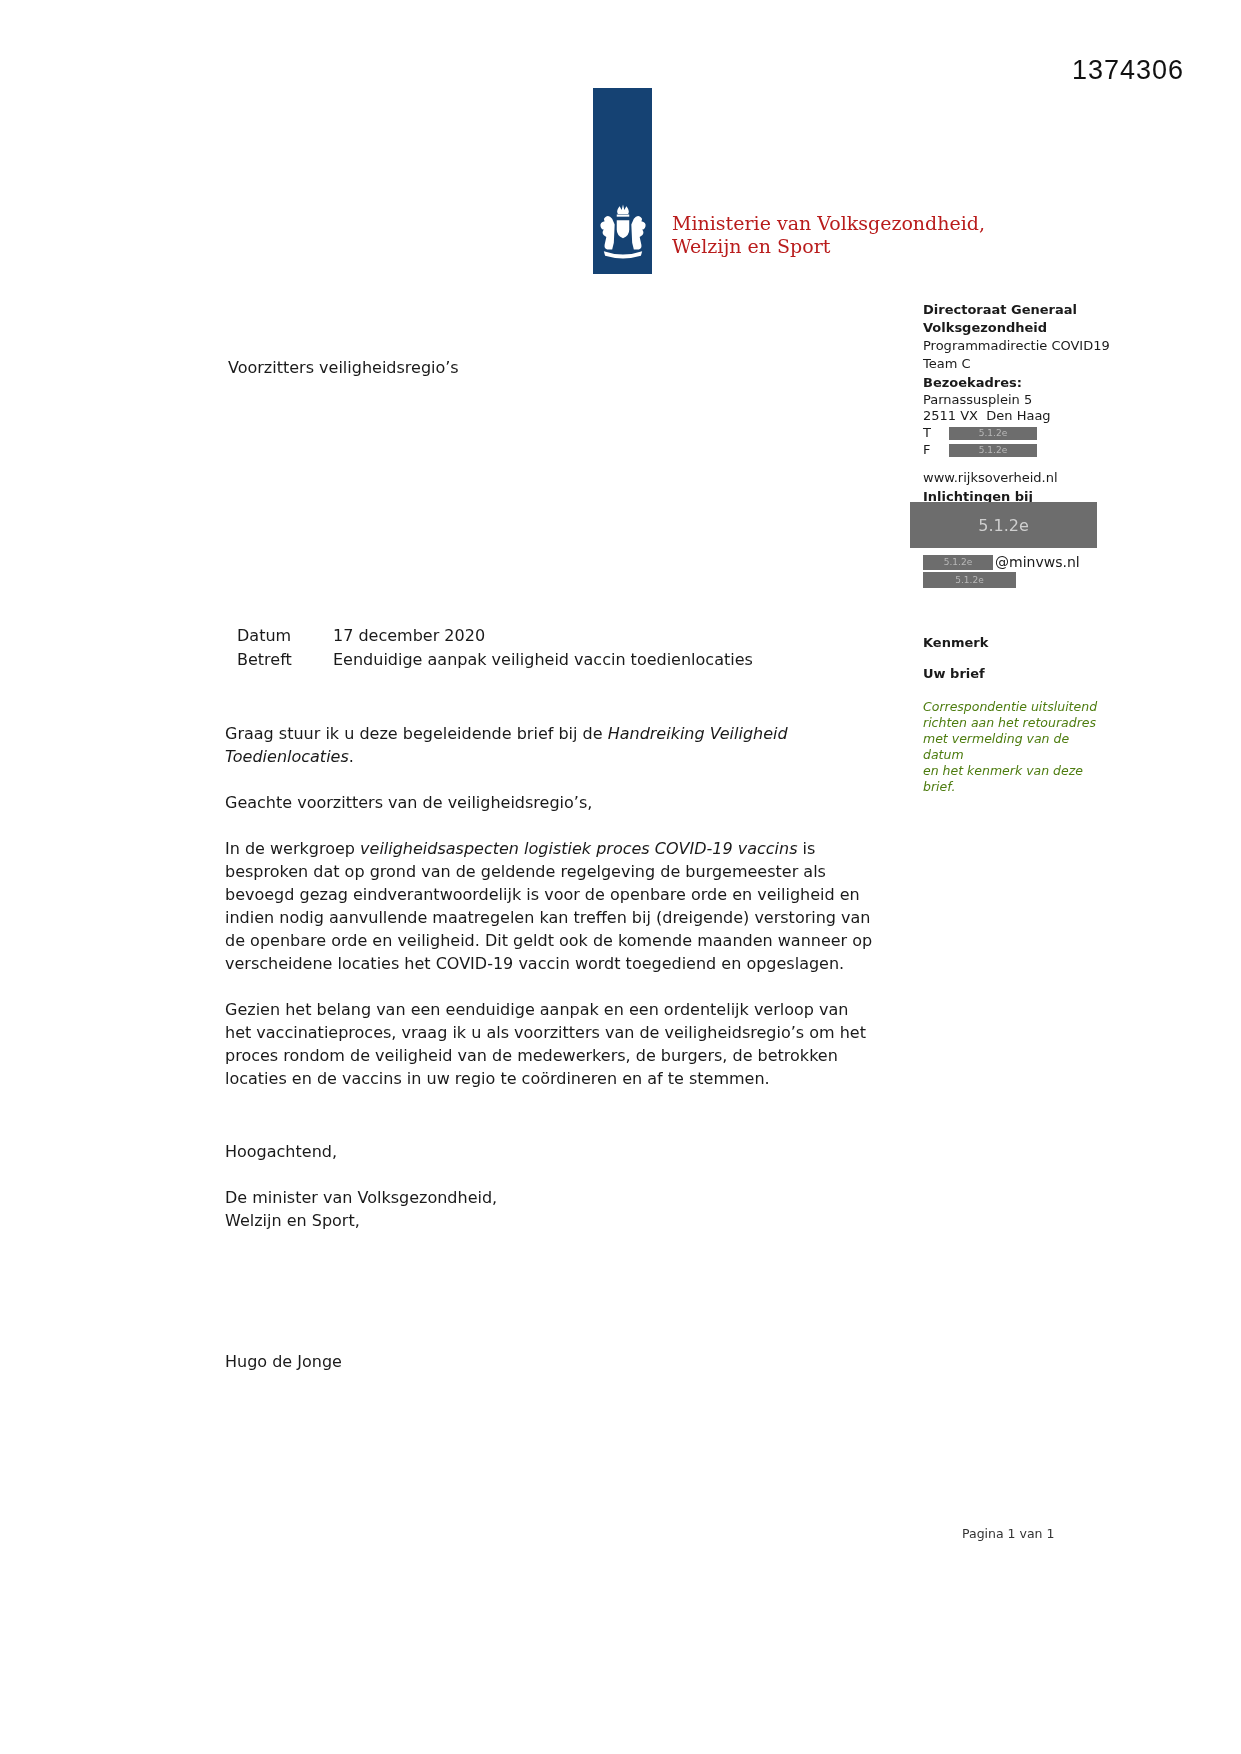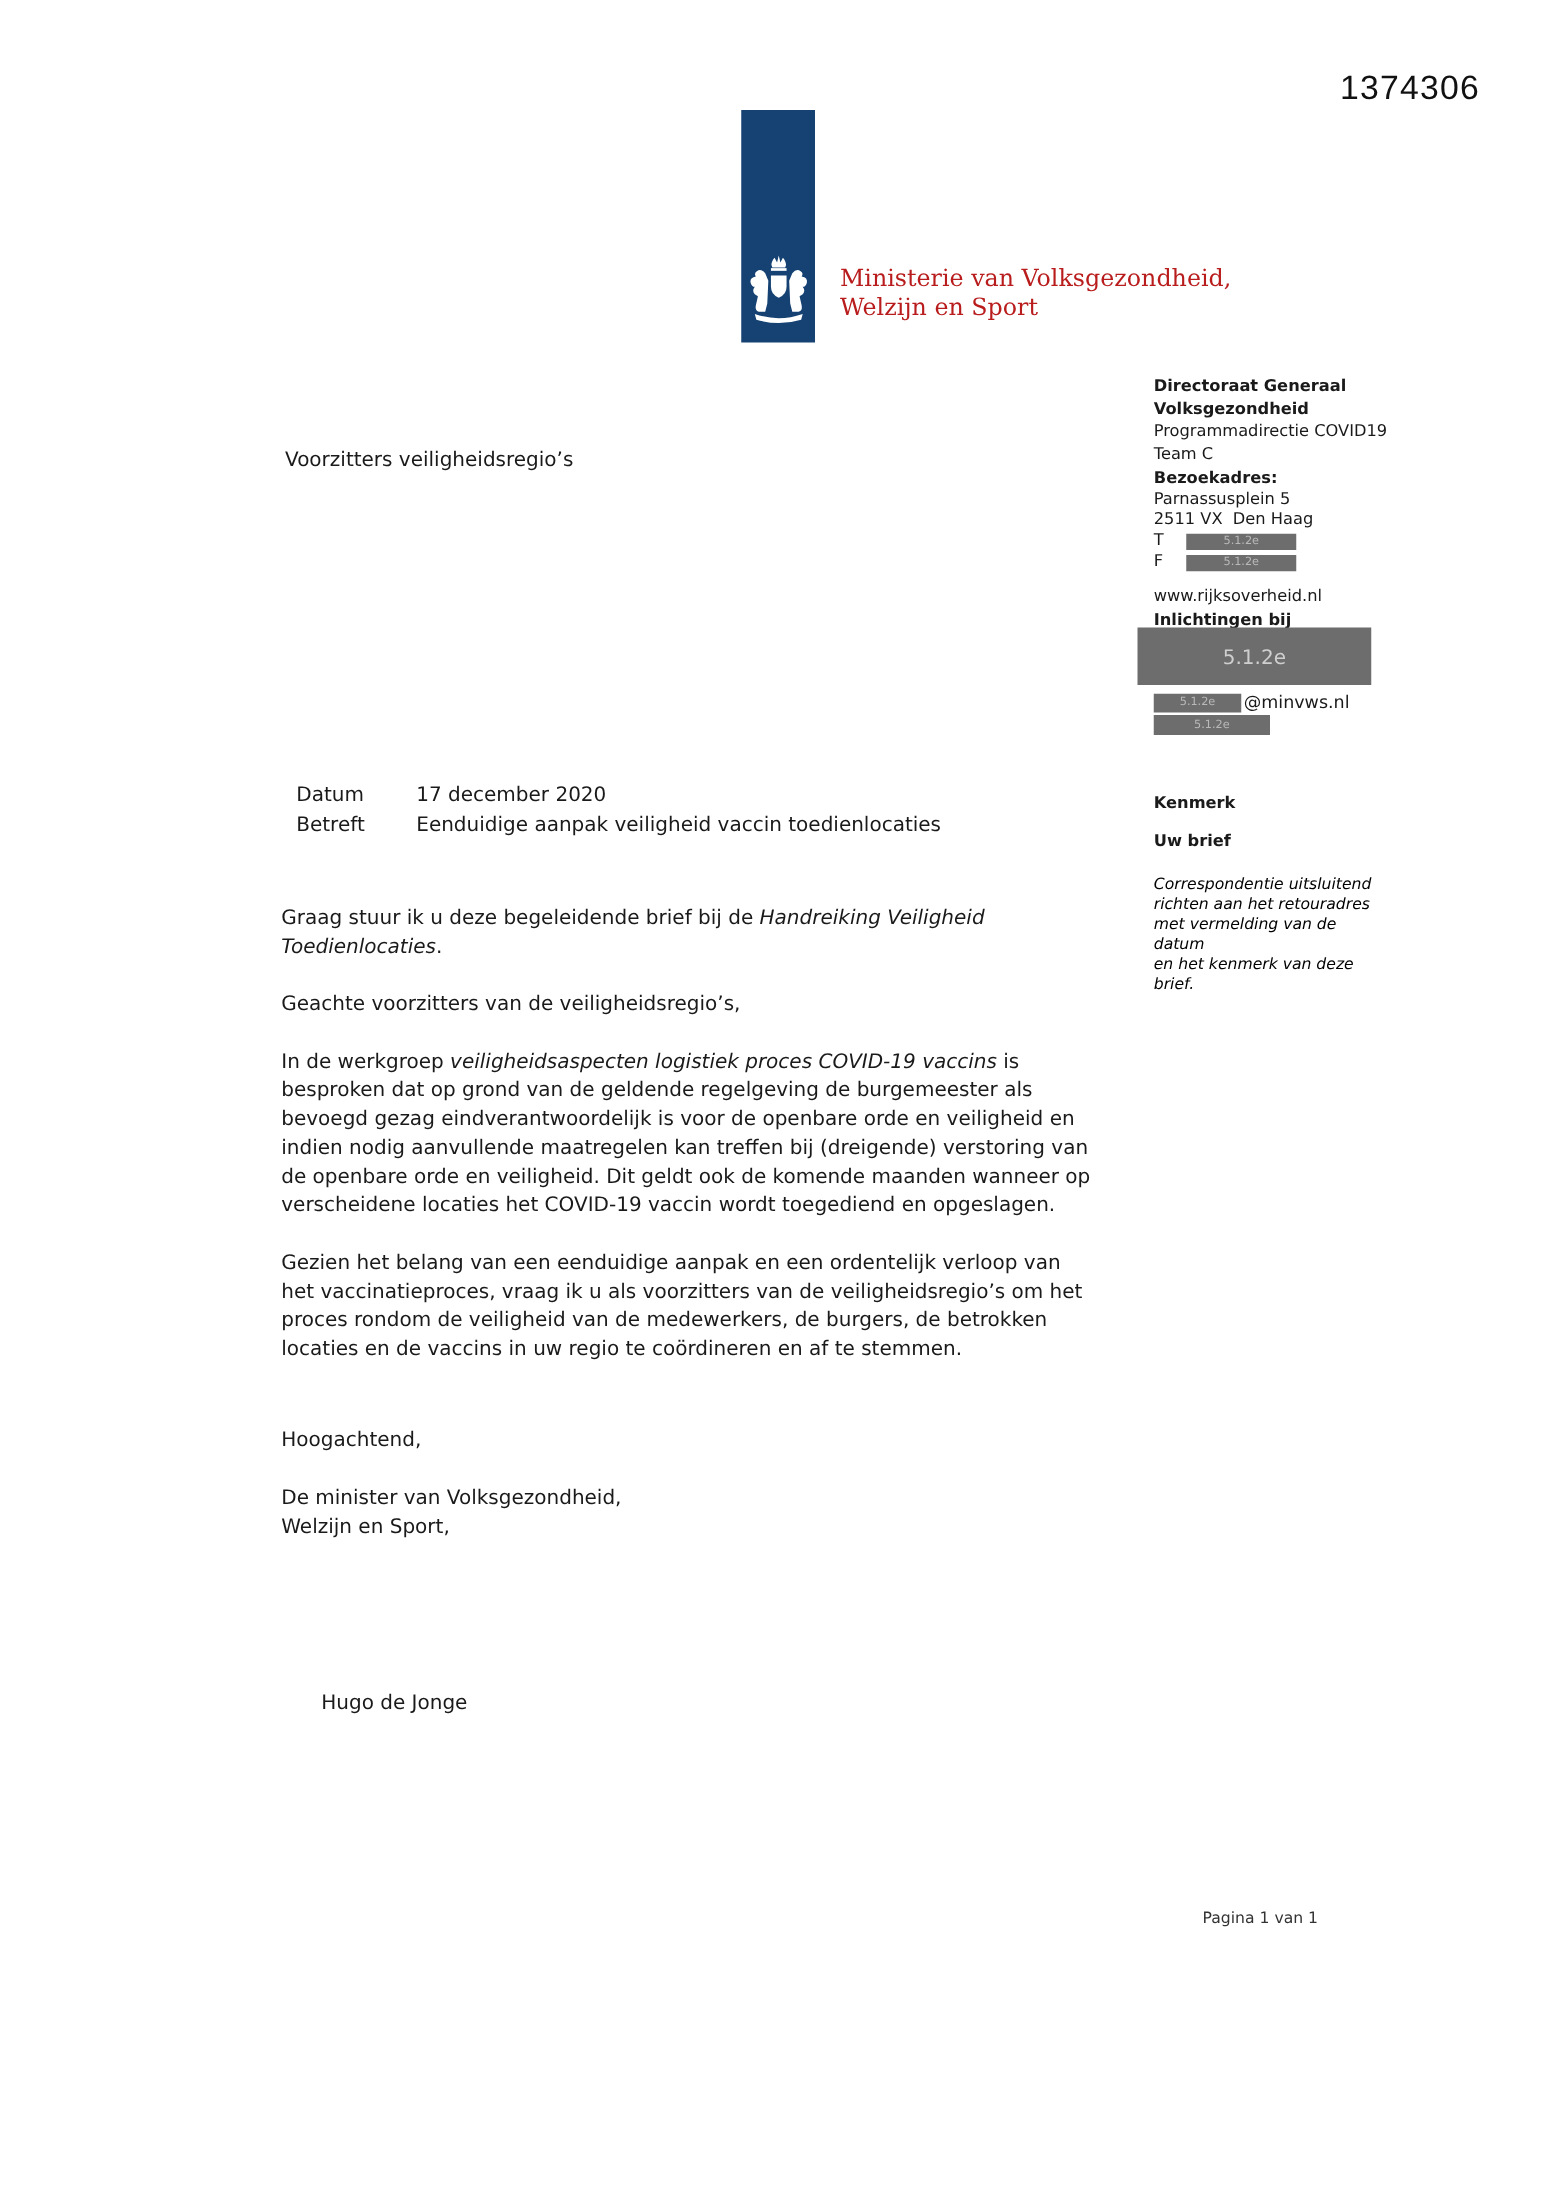--- a/index.html
+++ b/index.html
@@ -50,32 +50,32 @@
     background:#6d6d6d;color:#cfcfcf;font-size:16px;
     display:flex;align-items:center;justify-content:center;z-index:2;
   }
   .sb-email{top:259px;display:flex;align-items:center;}
   .rbox-email{width:70px;height:15px;}
   .email-suffix{font-size:14px;margin-left:2px;}
   .sb-box2{top:277px;}
   .rbox-w2{width:93px;height:16px;}
   .sb-kenmerk{top:340px;font-weight:bold;}
   .sb-uwbrief{top:371px;font-weight:bold;}
-  .sb-note{top:404px;width:180px;font-style:italic;font-size:12.5px;line-height:16px;color:#000000;}
+  .sb-note{top:404px;width:180px;font-style:italic;font-size:12.5px;line-height:16px;color:#4d7c0f;}
   
   .meta{position:absolute;left:237px;top:624px;font-size:16px;line-height:24px;}
   .meta .mrow{display:flex;}
   .meta .mlabel{width:96px;flex:none;}
   
   .body-text{position:absolute;left:225px;top:722px;width:648px;font-size:16px;line-height:23px;}
   .body-text p{margin:0 0 23px 0;}
   .it{font-style:italic;}
   .closing{position:absolute;left:225px;top:1140px;font-size:16px;line-height:23px;}
   .closing .role{margin-top:23px;}
-  .signature-name{position:absolute;left:225px;top:1352px;font-size:16px;margin-left:32px;}
+  .signature-name{position:absolute;left:225px;top:1352px;font-size:16px;}
   .page-footer{position:absolute;left:962px;top:1526px;font-size:12.5px;color:#333;}
 </style>
 </head>
 <body>
 
 <div class="page">
 
   <div class="doc-number">1374306</div>
 
   <div class="logo-bar">

